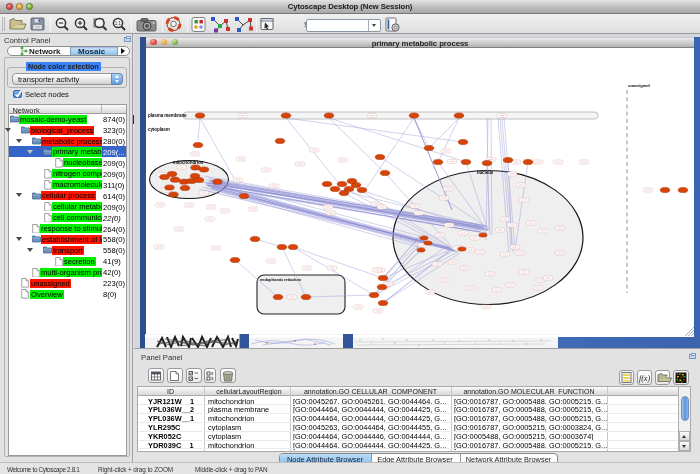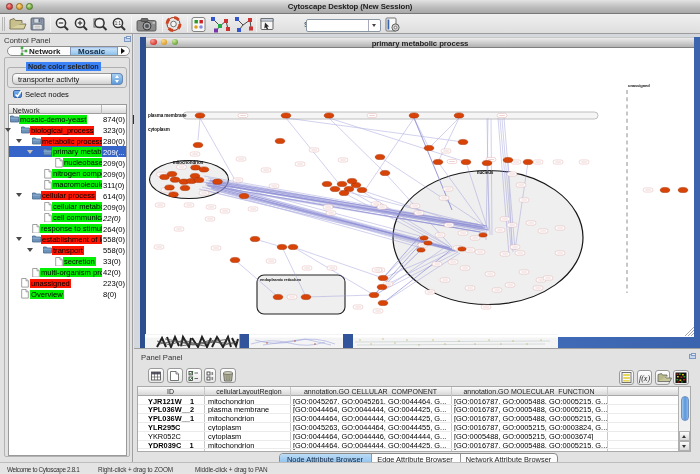--- a/index.html
+++ b/index.html
@@ -227,21 +227,21 @@
     <path d="M0.5 2 L0.5 1 L3.4 1 L4.2 2 L8.5 2 L8.5 7 L0.5 7 Z" fill="#6d93bc" stroke="#46688e" stroke-width="0.8"></path>
     <path d="M0.5 3.2 L8.5 3.2" stroke="#8fb2d4" stroke-width="0.9"></path>
   </svg>
 <div class="abs" style="left:52px;top:245.8px;height:9.2px;max-width:50px;overflow:hidden;background:#ff1500;padding:0 1px;font-size:7.6px;line-height:9.2px;color:#000;white-space:nowrap;">transport</div>
 <div class="abs" style="left:103px;top:246.4px;font-size:7.6px;color:#000;">558(0)</div>
 <svg class="abs" style="left:55px;top:256.6px;" width="8" height="9.6" viewBox="0 0 8 9.6">
     <path d="M0.7 0.5 L5 0.5 L7.3 2.8 L7.3 9.1 L0.7 9.1 Z" fill="#fff" stroke="#8a8a8a" stroke-width="0.8"></path>
     <path d="M5 0.5 L5 2.8 L7.3 2.8" fill="#e4e4e4" stroke="#8a8a8a" stroke-width="0.7"></path>
   </svg>
 <div class="abs" style="left:63px;top:256.7px;height:9.2px;max-width:39px;overflow:hidden;background:#00f000;padding:0 1px;font-size:7.6px;line-height:9.2px;color:#000;white-space:nowrap;">secretion</div>
-<div class="abs" style="left:103px;top:257.3px;font-size:7.6px;color:#000;">33(0)</div>
+<div class="abs" style="left:103px;top:257.3px;font-size:7.6px;color:#000;">41(9)</div>
 <svg class="abs" style="left:32px;top:267.5px;" width="8" height="9.6" viewBox="0 0 8 9.6">
     <path d="M0.7 0.5 L5 0.5 L7.3 2.8 L7.3 9.1 L0.7 9.1 Z" fill="#fff" stroke="#8a8a8a" stroke-width="0.8"></path>
     <path d="M5 0.5 L5 2.8 L7.3 2.8" fill="#e4e4e4" stroke="#8a8a8a" stroke-width="0.7"></path>
   </svg>
 <div class="abs" style="left:40px;top:267.6px;height:9.2px;max-width:62px;overflow:hidden;background:#00f000;padding:0 1px;font-size:7.6px;line-height:9.2px;color:#000;white-space:nowrap;">multi-organism pro</div>
 <div class="abs" style="left:103px;top:268.2px;font-size:7.6px;color:#000;">42(0)</div>
 <svg class="abs" style="left:21px;top:278.4px;" width="8" height="9.6" viewBox="0 0 8 9.6">
     <path d="M0.7 0.5 L5 0.5 L7.3 2.8 L7.3 9.1 L0.7 9.1 Z" fill="#fff" stroke="#8a8a8a" stroke-width="0.8"></path>
     <path d="M5 0.5 L5 2.8 L7.3 2.8" fill="#e4e4e4" stroke="#8a8a8a" stroke-width="0.7"></path>
   </svg>
@@ -907,21 +907,21 @@
 <div class="abs" style="left:148px;top:414.2px;font-size:7.4px;font-weight:bold;color:#000;">YPL036W__1</div>
 <div class="abs" style="left:208px;top:414.2px;font-size:7.4px;color:#000;">mitochondrion</div>
 <div class="abs" style="left:293px;top:414.2px;width:157px;overflow:hidden;font-size:7.4px;color:#000;white-space:nowrap;">[GO:0044464, GO:0044444, GO:0044425, G...</div>
 <div class="abs" style="left:454px;top:414.2px;width:153px;overflow:hidden;font-size:7.4px;color:#000;white-space:nowrap;">[GO:0016787, GO:0005488, GO:0005215, G...</div>
 <div class="abs" style="left:138px;top:421.9px;width:540px;height:1px;background:#ebebeb;"></div>
 <div class="abs" style="left:148px;top:423.1px;font-size:7.4px;font-weight:bold;color:#000;">YLR295C</div>
 <div class="abs" style="left:208px;top:423.1px;font-size:7.4px;color:#000;">cytoplasm</div>
 <div class="abs" style="left:293px;top:423.1px;width:157px;overflow:hidden;font-size:7.4px;color:#000;white-space:nowrap;">[GO:0045263, GO:0044464, GO:0044455, G...</div>
 <div class="abs" style="left:454px;top:423.1px;width:153px;overflow:hidden;font-size:7.4px;color:#000;white-space:nowrap;">[GO:0016787, GO:0005215, GO:0003824, G...</div>
 <div class="abs" style="left:138px;top:430.8px;width:540px;height:1px;background:#ebebeb;"></div>
-<div class="abs" style="left:148px;top:431.9px;font-size:7.4px;font-weight:normal;color:#000;text-align:center;">YKR052C</div>
+<div class="abs" style="left:148px;top:431.9px;font-size:7.4px;font-weight:bold;color:#000;text-align:center;">YKR052C</div>
 <div class="abs" style="left:208px;top:431.9px;font-size:7.4px;color:#000;">cytoplasm</div>
 <div class="abs" style="left:293px;top:431.9px;width:157px;overflow:hidden;font-size:7.4px;color:#000;white-space:nowrap;">[GO:0044464, GO:0044446, GO:0044444, G...</div>
 <div class="abs" style="left:454px;top:431.9px;width:153px;overflow:hidden;font-size:7.4px;color:#000;white-space:nowrap;">[GO:0005488, GO:0005215, GO:0003674]</div>
 <div class="abs" style="left:138px;top:439.6px;width:540px;height:1px;background:#ebebeb;"></div>
 <div class="abs" style="left:148px;top:440.8px;font-size:7.4px;font-weight:bold;color:#000;">YDR039C__1</div>
 <div class="abs" style="left:208px;top:440.8px;font-size:7.4px;color:#000;">mitochondrion</div>
 <div class="abs" style="left:293px;top:440.8px;width:157px;overflow:hidden;font-size:7.4px;color:#000;white-space:nowrap;">[GO:0044464, GO:0044444, GO:0044425, G...</div>
 <div class="abs" style="left:454px;top:440.8px;width:153px;overflow:hidden;font-size:7.4px;color:#000;white-space:nowrap;">[GO:0016787, GO:0005488, GO:0005215, G...</div>
 <div class="abs" style="left:138px;top:448.4px;width:540px;height:1px;background:#ebebeb;"></div>
 

